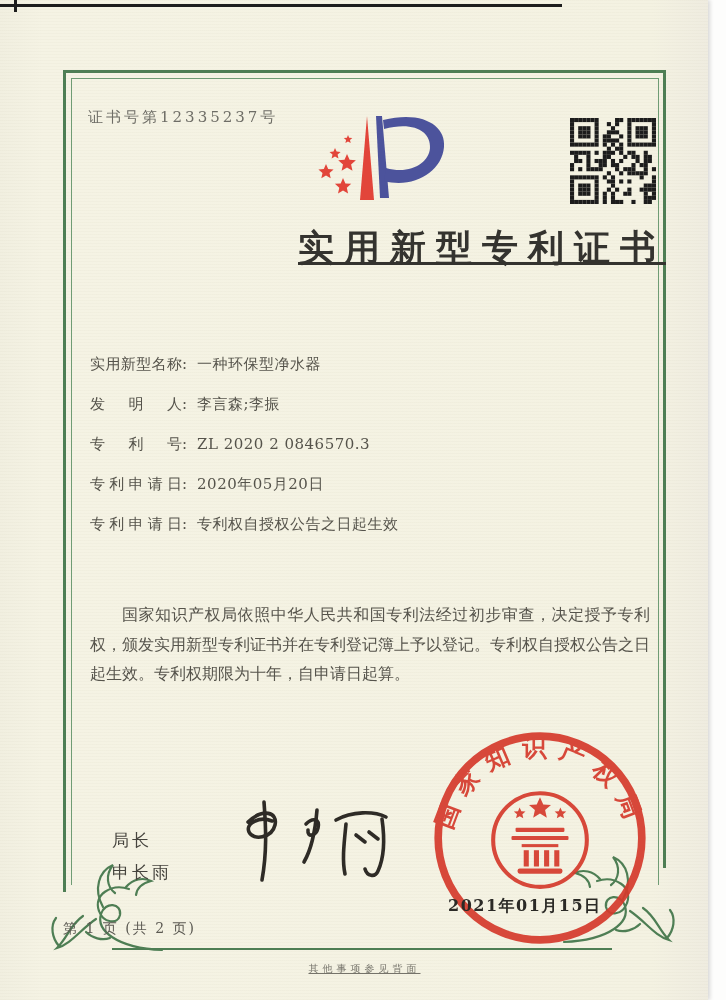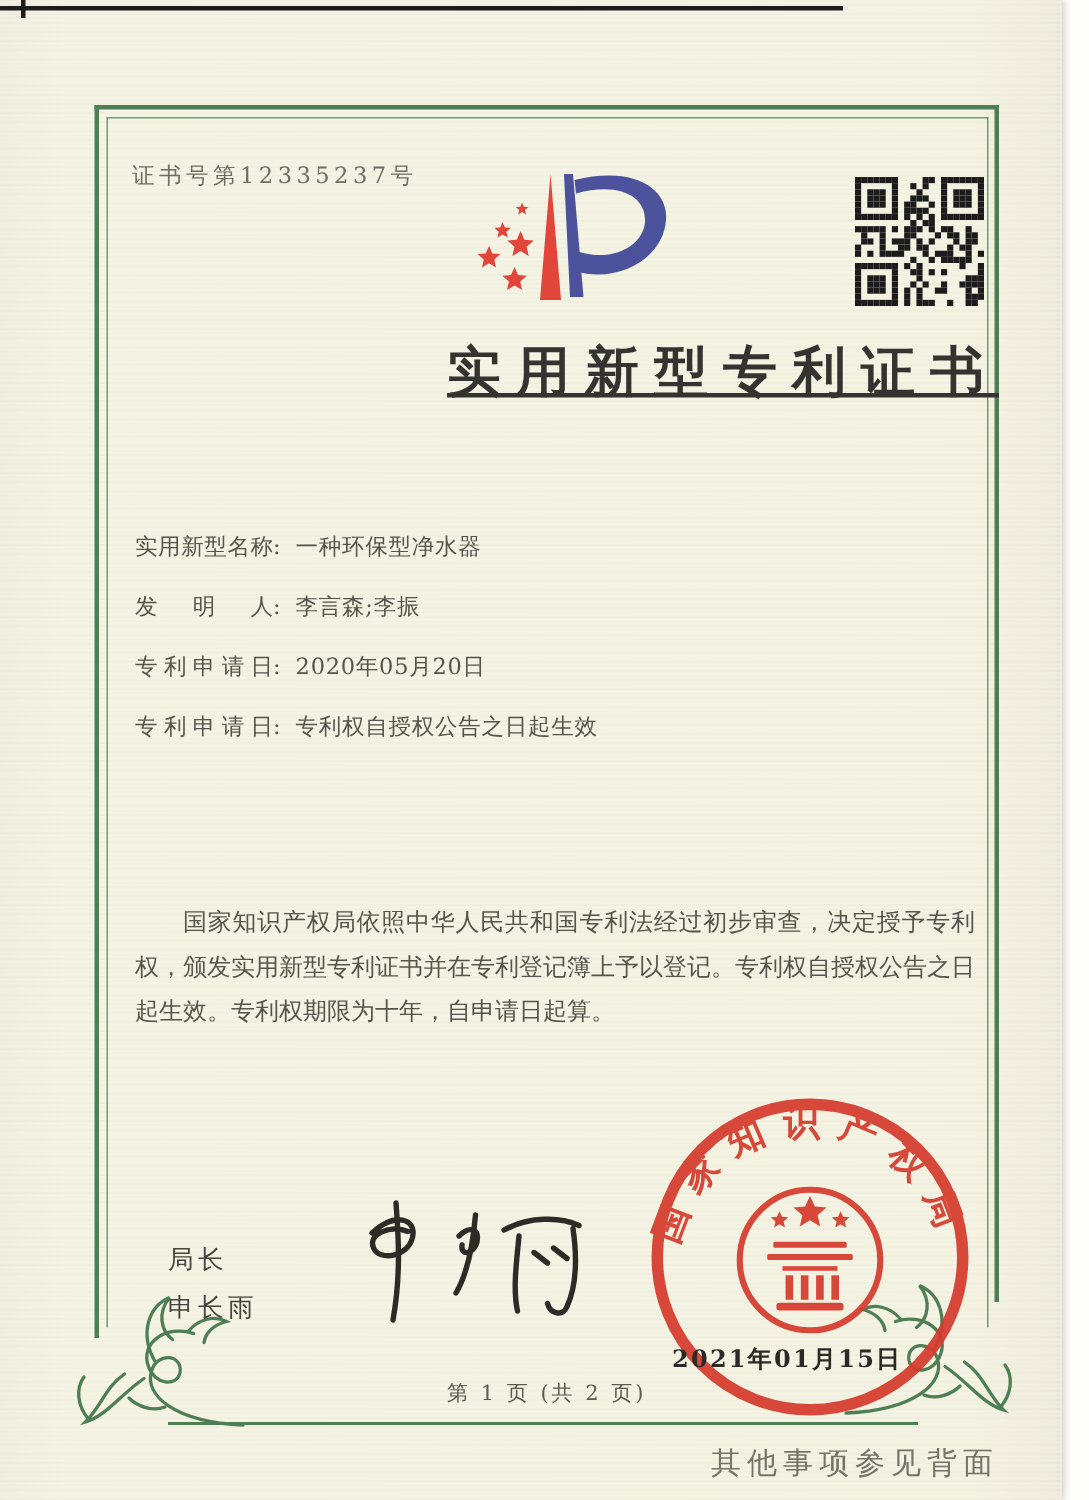--- a/index.html
+++ b/index.html
@@ -44,24 +44,24 @@
          line-height:1.85;color:#56544c;text-align:justify;}
   .paras p{margin:0;text-indent:2em;}
 
   .sig-block{position:absolute;left:112px;top:824px;font-size:17px;color:#46443e;letter-spacing:3px;line-height:32px;}
   #sig-hand{position:absolute;left:218px;top:790px;width:186px;height:98px;}
 
   #seal{position:absolute;left:428px;top:726px;width:224px;height:224px;opacity:.92;}
   .seal-date{position:absolute;left:448px;top:896px;font-size:16px;font-weight:bold;
              color:#2b2a26;letter-spacing:1.5px;}
 
-  .page-info{position:absolute;left:63px;top:920px;width:603px;text-align:center;
+  .page-info{position:absolute;left:63px;top:920px;width:603px;
              font-size:14px;color:#5b5952;letter-spacing:2px;}
-  .back-note{position:absolute;left:63px;top:962px;width:603px;text-align:right;
-             font-size:20px;color:#5f5d55;letter-spacing:4px;opacity:.85;}
+  .back-note{position:absolute;left:63px;top:962px;width:603px;text-align:center;
+             font-size:10px;color:#5f5d55;letter-spacing:4px;opacity:.85;text-decoration:underline;}
 </style>
 </head>
 <body>
 
 <div id="page">
   <div id="paper">
 
     <div class="scanline-top"></div>
     <div class="scantick"></div>
 
@@ -334,20 +334,23 @@
     <div class="title">实用新型专利证书</div>
 
     <div class="fields">
       <div class="frow">
         <span class="flabel">实用新型名称</span><span class="fcolon">:</span><span class="fvalue">一种环保型净水器</span>
       </div>
       <div class="frow">
         <span class="flabel">发明人</span><span class="fcolon">:</span><span class="fvalue">李言森;李振</span>
       </div>
       <div class="frow">
+        <span class="flabel">专利号</span><span class="fcolon">:</span><span class="fvalue">ZL 2020 2 0846570.3</span>
+      </div>
+      <div class="frow">
         <span class="flabel">专利申请日</span><span class="fcolon">:</span><span class="fvalue">2020年05月20日</span>
       </div>
       <div class="frow">
         <span class="flabel">专利申请日</span><span class="fcolon">:</span><span class="fvalue">专利权自授权公告之日起生效</span>
       </div>
     </div>
 
     <div class="paras">
       <p>国家知识产权局依照中华人民共和国专利法经过初步审查，决定授予专利权，颁发实用新型专利证书并在专利登记簿上予以登记。专利权自授权公告之日起生效。专利权期限为十年，自申请日起算。</p>
     </div>

